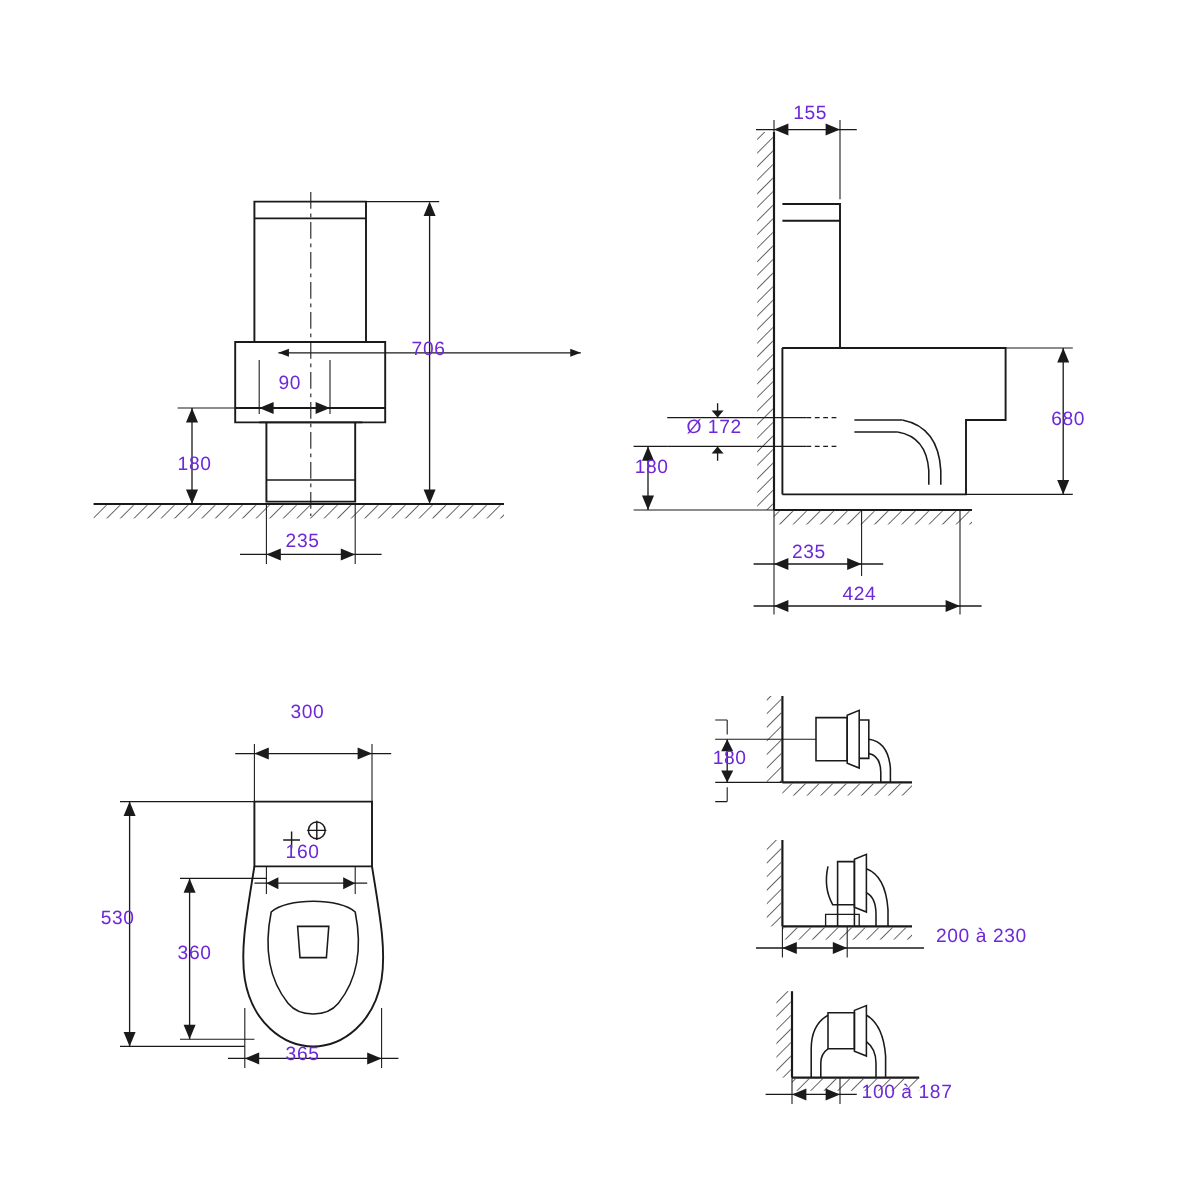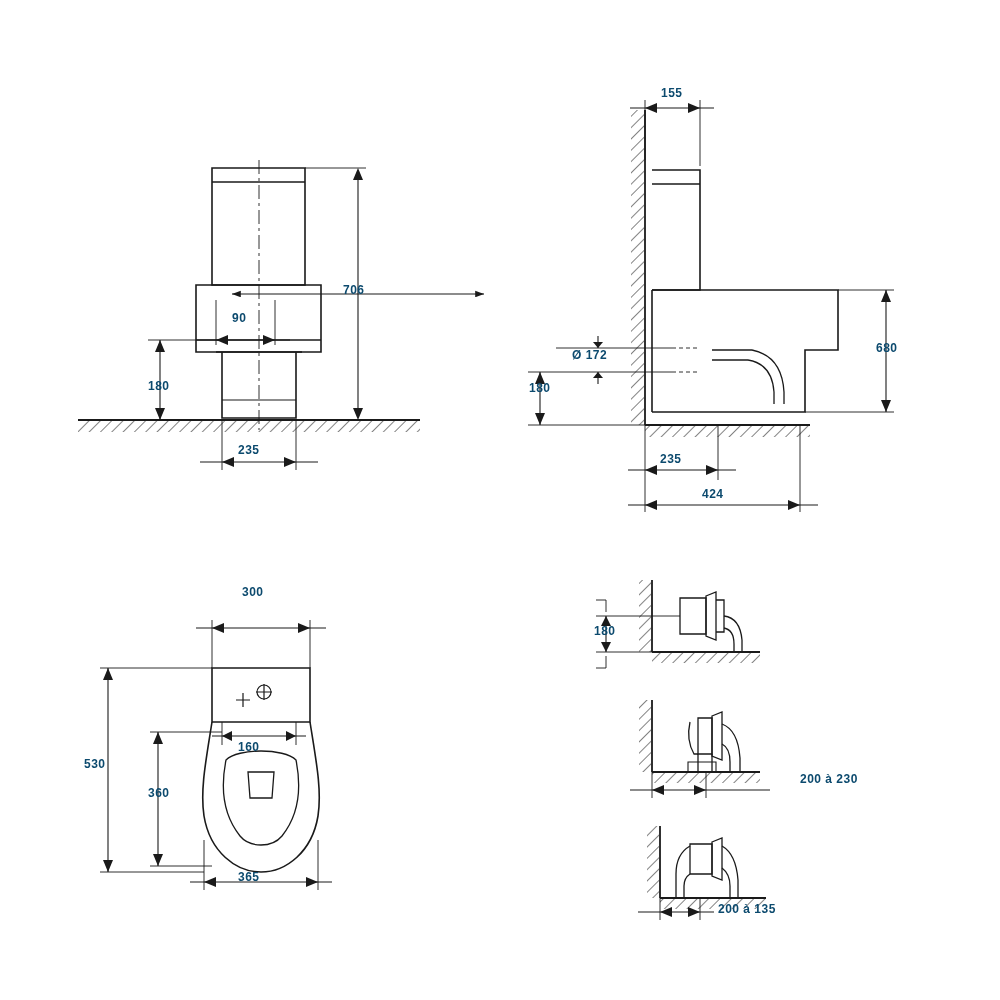--- a/index.html
+++ b/index.html
@@ -23,23 +23,23 @@
   }
   svg#drawing {
     position: absolute;
     left: 0; top: 0;
     width: 1000px;
     height: 1000px;
   }
   .dim-label {
     position: absolute;
     font-family: "Liberation Sans", sans-serif;
-    font-size: 12px;
-    font-weight: 700;
-    color: #0c4a6e;
+    font-size: 16px;
+    font-weight: 400;
+    color: #6d28d9;
     white-space: nowrap;
     letter-spacing: 0.5px;
   }
 </style>
 </head>
 <body>
 
 <div id="sheet">
 
   <svg id="drawing" viewBox="0 0 1000 1000">
@@ -291,27 +291,27 @@
   <div class="dim-label" style="left:529px; top:381px;">180</div>
 
   <div class="dim-label" style="left:876px; top:341px;">680</div>
 
   <div class="dim-label" style="left:660px; top:452px;">235</div>
 
   <div class="dim-label" style="left:702px; top:487px;">424</div>
 
   <div class="dim-label" style="left:242px; top:585px;">300</div>
 
-  <div class="dim-label" style="left:238px; top:740px;">160</div>
+  <div class="dim-label" style="left:238px; top:702px;">160</div>
 
   <div class="dim-label" style="left:84px; top:757px;">530</div>
 
   <div class="dim-label" style="left:148px; top:786px;">360</div>
 
   <div class="dim-label" style="left:238px; top:870px;">365</div>
 
   <div class="dim-label" style="left:594px; top:624px;">180</div>
 
-  <div class="dim-label" style="left:780px; top:772px;margin-left:20px;">200 à 230</div>
-
-  <div class="dim-label" style="left:718px; top:902px;">200 à 135</div>
+  <div class="dim-label" style="left:780px; top:772px;">200 à 230</div>
+
+  <div class="dim-label" style="left:718px; top:902px;">100 à 187</div>
 
 </div>
 
 </body></html>

